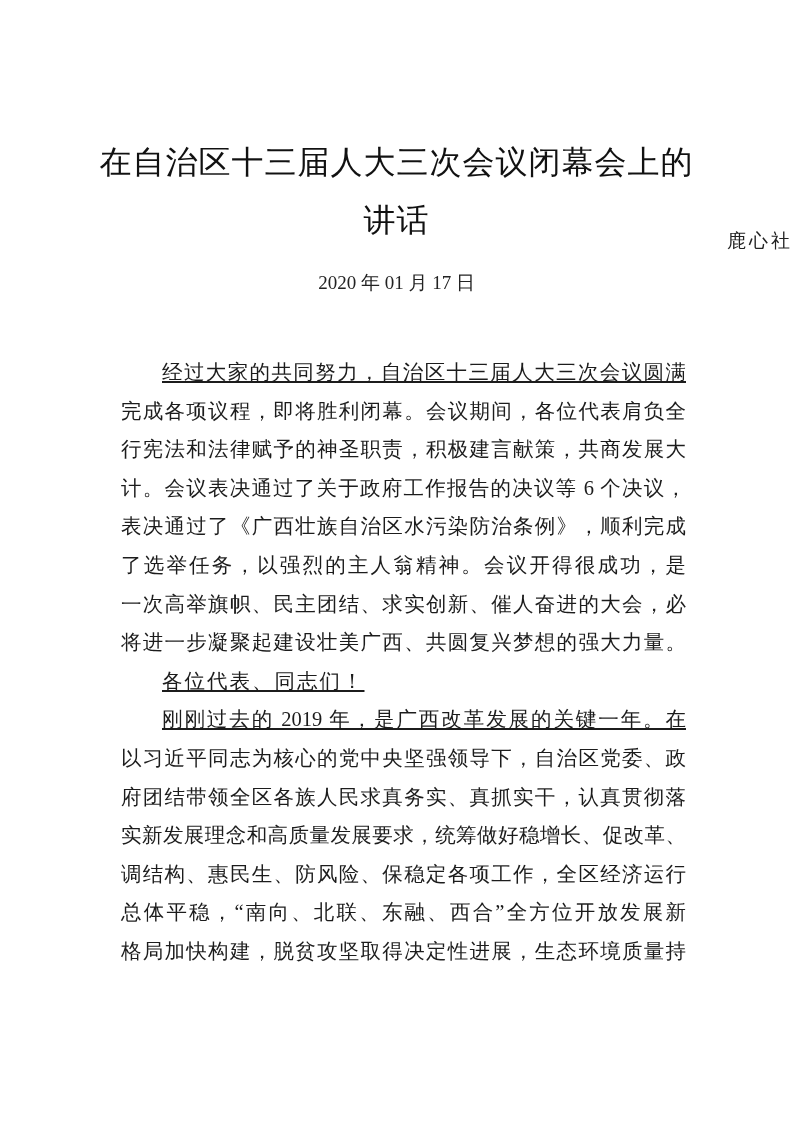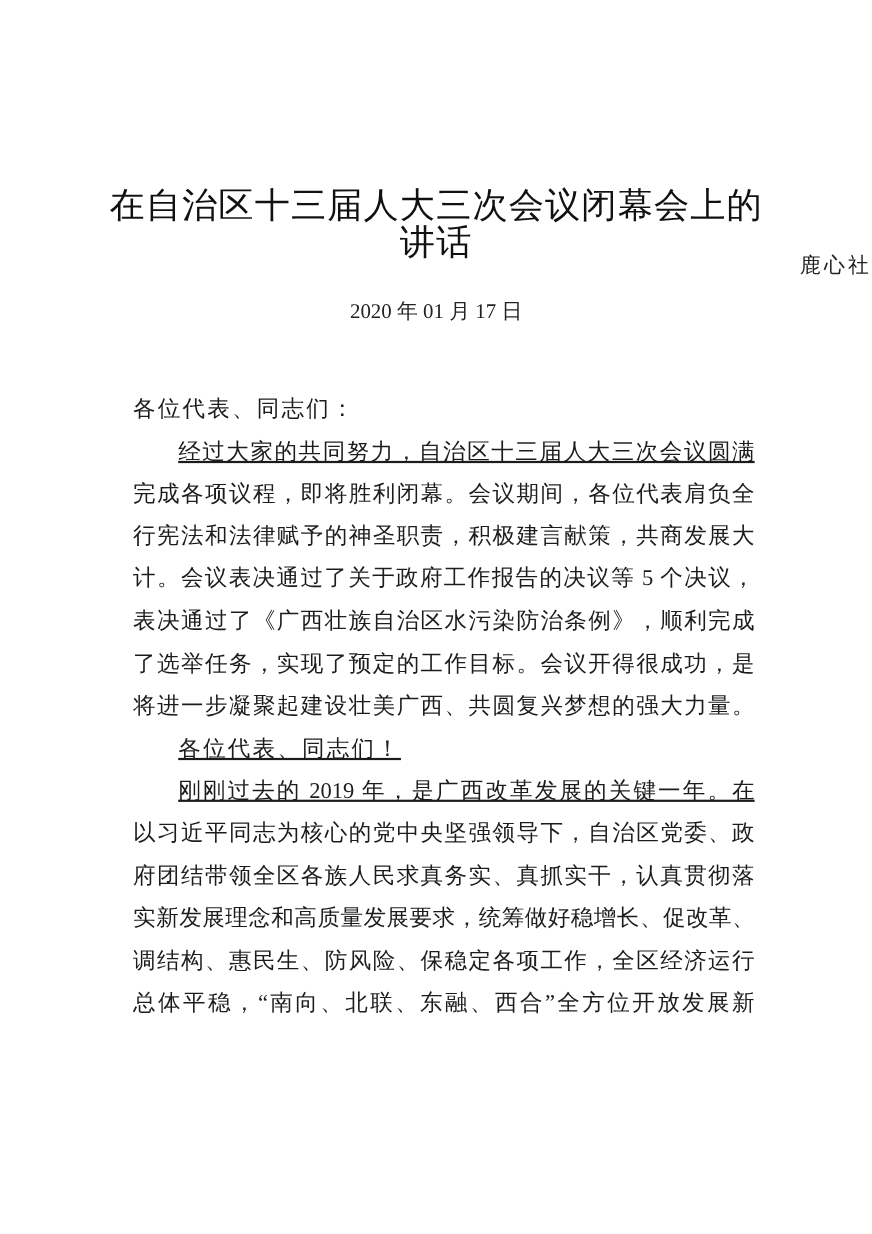--- a/index.html
+++ b/index.html
@@ -24,21 +24,21 @@
     .title {
       position: absolute;
       left: 0;
       width: 793px;
       text-align: center;
       font-size: 32px;
       line-height: 44px;
       letter-spacing: 1px;
       color: #111;
     }
-    .title-l1 { top: 140px; margin-top: 24px; }
+    .title-l1 { top: 140px; }
     .title-l2 { top: 198px; }
     .author {
       position: absolute;
       top: 228px;
       left: 0;
       width: 793px;
       text-align: right;
       font-size: 19px;
       letter-spacing: 3px;
       color: #222;
@@ -81,33 +81,34 @@
 
 <div class="page">
 
   <div class="title title-l1">在自治区十三届人大三次会议闭幕会上的</div>
   <div class="title title-l2">讲话</div>
 
   <div class="author">鹿心社</div>
   <div class="date">2020 年 01 月 17 日</div>
 
   <div class="body-text">
-    <div class="line short">各位代表、同志们：</div>
 
     <div class="line indent">经过大家的共同努力，自治区十三届人大三次会议圆满</div>
     <div class="line">完成各项议程，即将胜利闭幕。会议期间，各位代表肩负全</div>
     <div class="line">行宪法和法律赋予的神圣职责，积极建言献策，共商发展大</div>
-    <div class="line">计。会议表决通过了关于政府工作报告的决议等 5 个决议，</div>
+    <div class="line">计。会议表决通过了关于政府工作报告的决议等 6 个决议，</div>
     <div class="line">表决通过了《广西壮族自治区水污染防治条例》，顺利完成</div>
-    <div class="line">了选举任务，实现了预定的工作目标。会议开得很成功，是</div>
+    <div class="line">了选举任务，以强烈的主人翁精神。会议开得很成功，是</div>
+    <div class="line">一次高举旗帜、民主团结、求实创新、催人奋进的大会，必</div>
     <div class="line">将进一步凝聚起建设壮美广西、共圆复兴梦想的强大力量。</div>
 
     <div class="line indent short">各位代表、同志们！</div>
 
     <div class="line indent">刚刚过去的 2019 年，是广西改革发展的关键一年。在</div>
     <div class="line">以习近平同志为核心的党中央坚强领导下，自治区党委、政</div>
     <div class="line">府团结带领全区各族人民求真务实、真抓实干，认真贯彻落</div>
     <div class="line">实新发展理念和高质量发展要求，统筹做好稳增长、促改革、</div>
     <div class="line">调结构、惠民生、防风险、保稳定各项工作，全区经济运行</div>
     <div class="line">总体平稳，“南向、北联、东融、西合”全方位开放发展新</div>
+    <div class="line">格局加快构建，脱贫攻坚取得决定性进展，生态环境质量持</div>
   </div>
 
 </div>
 
 </body></html>

